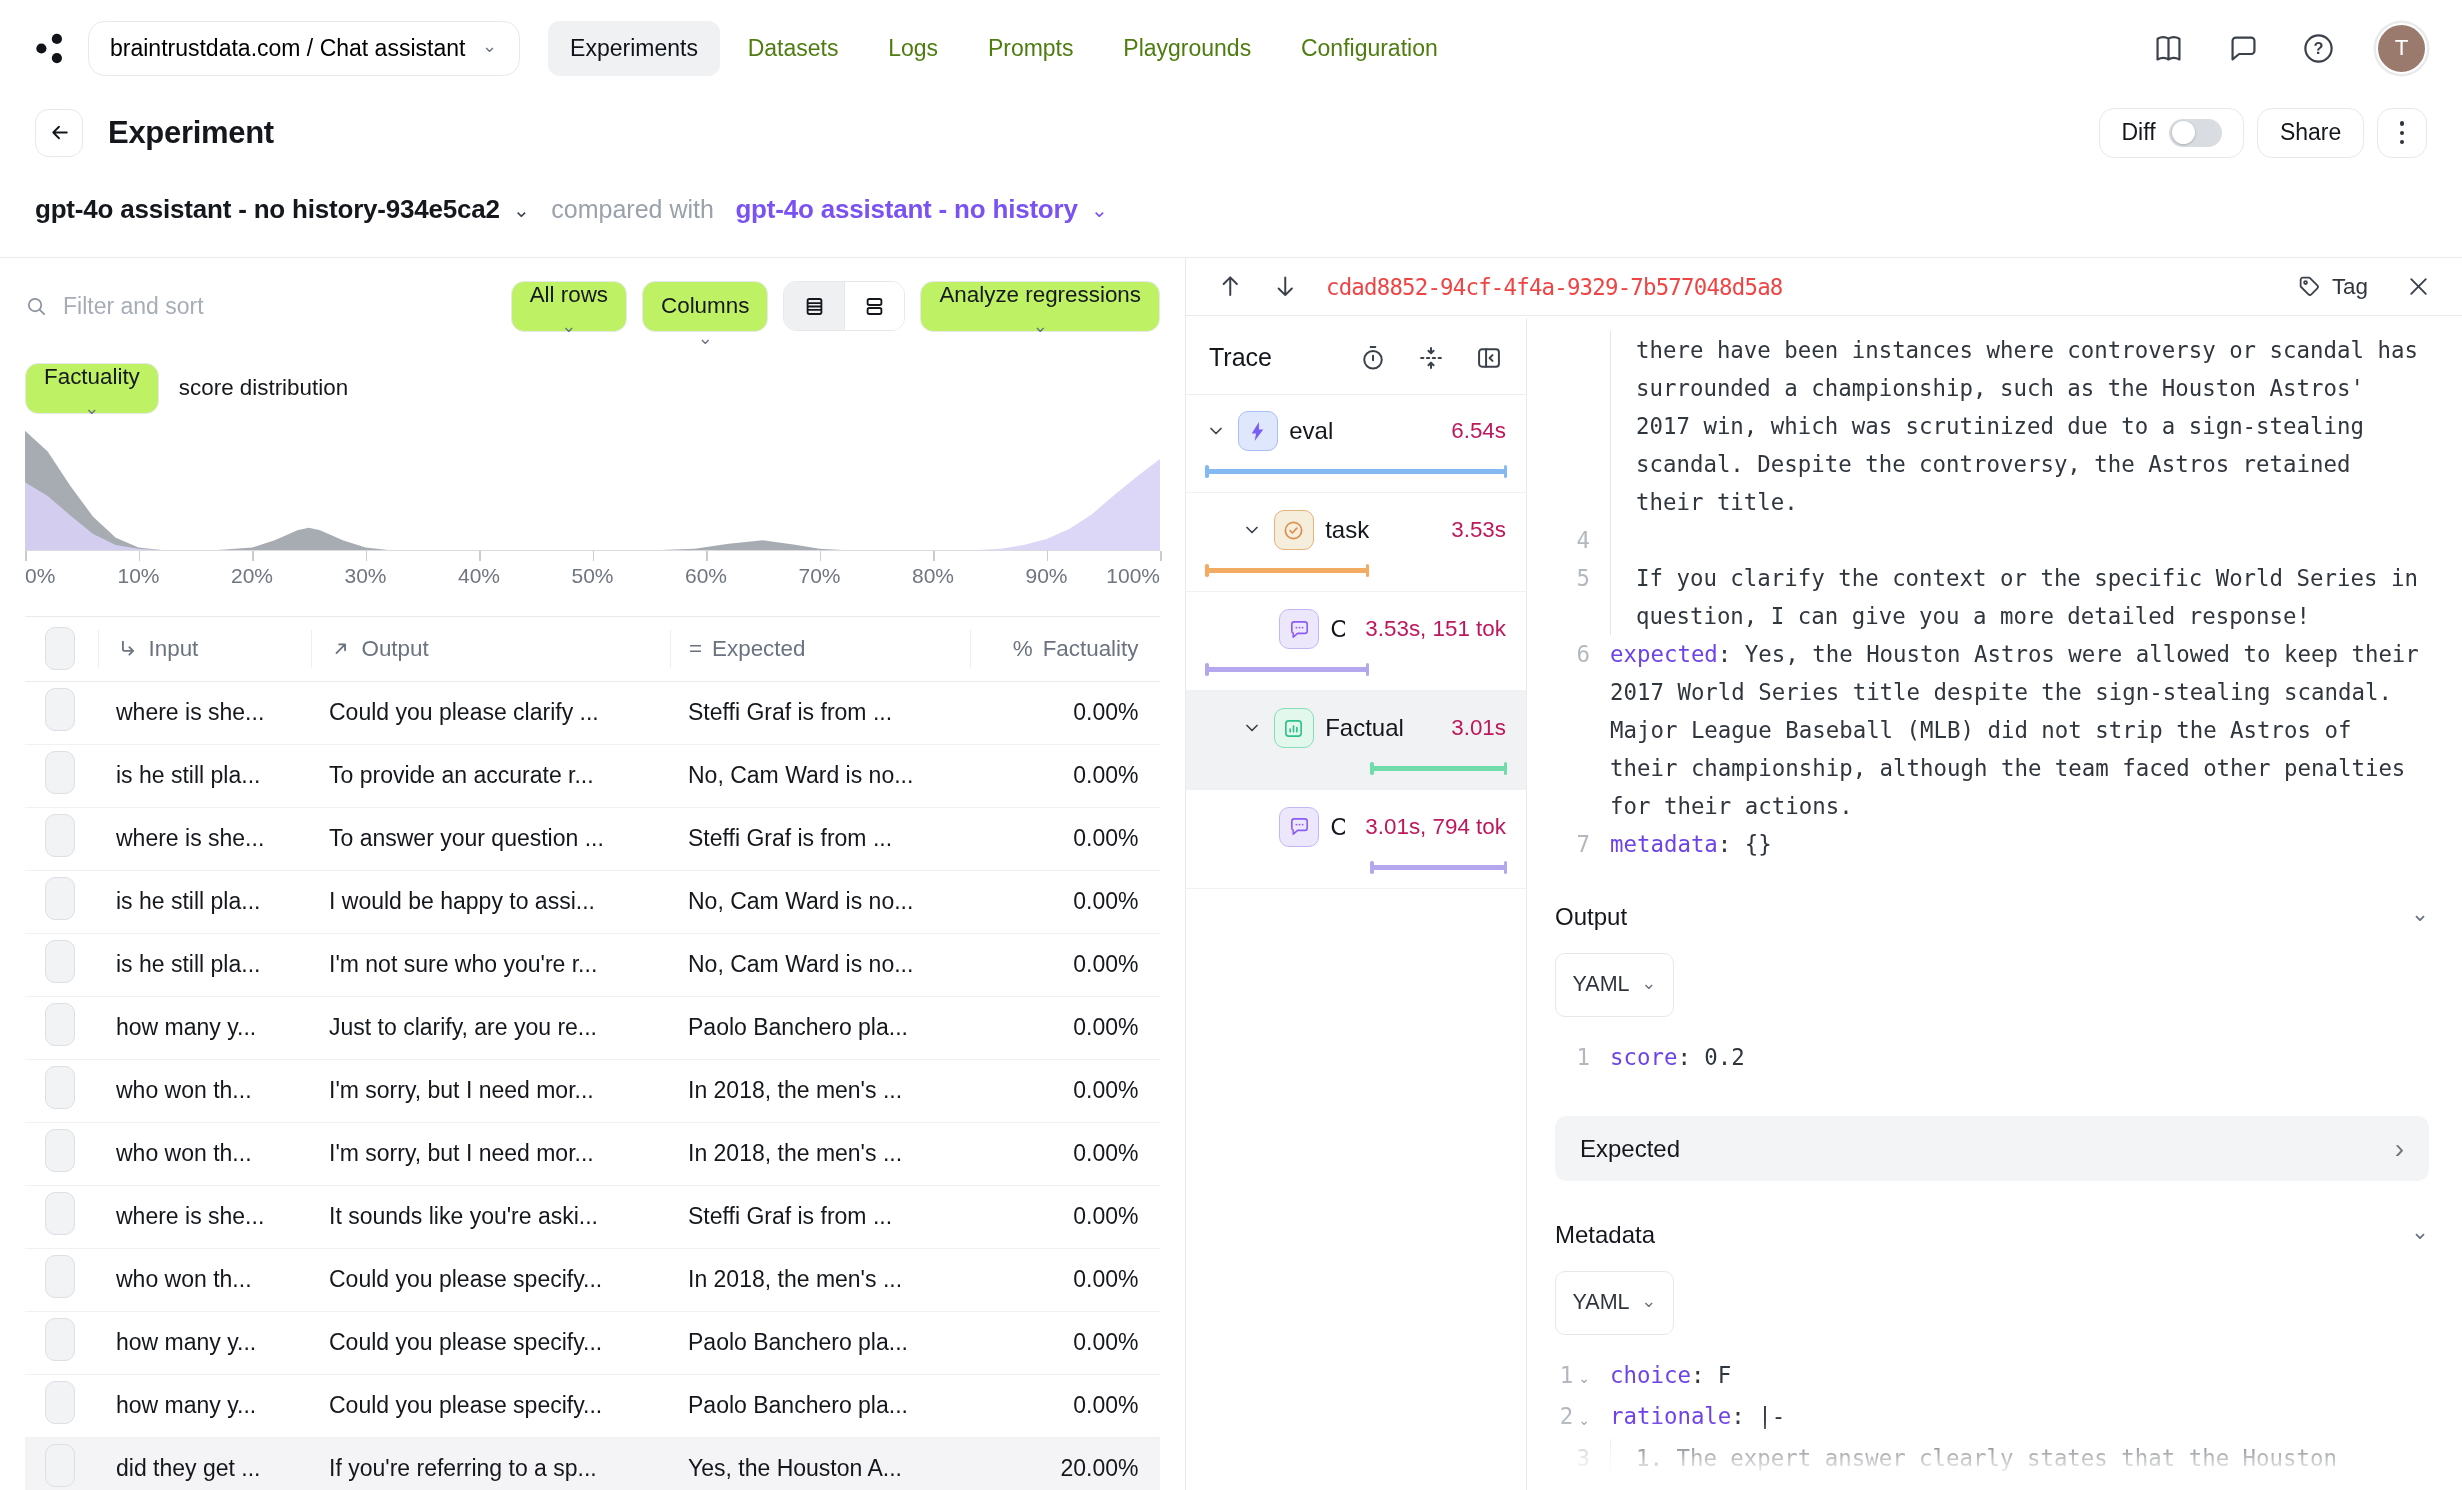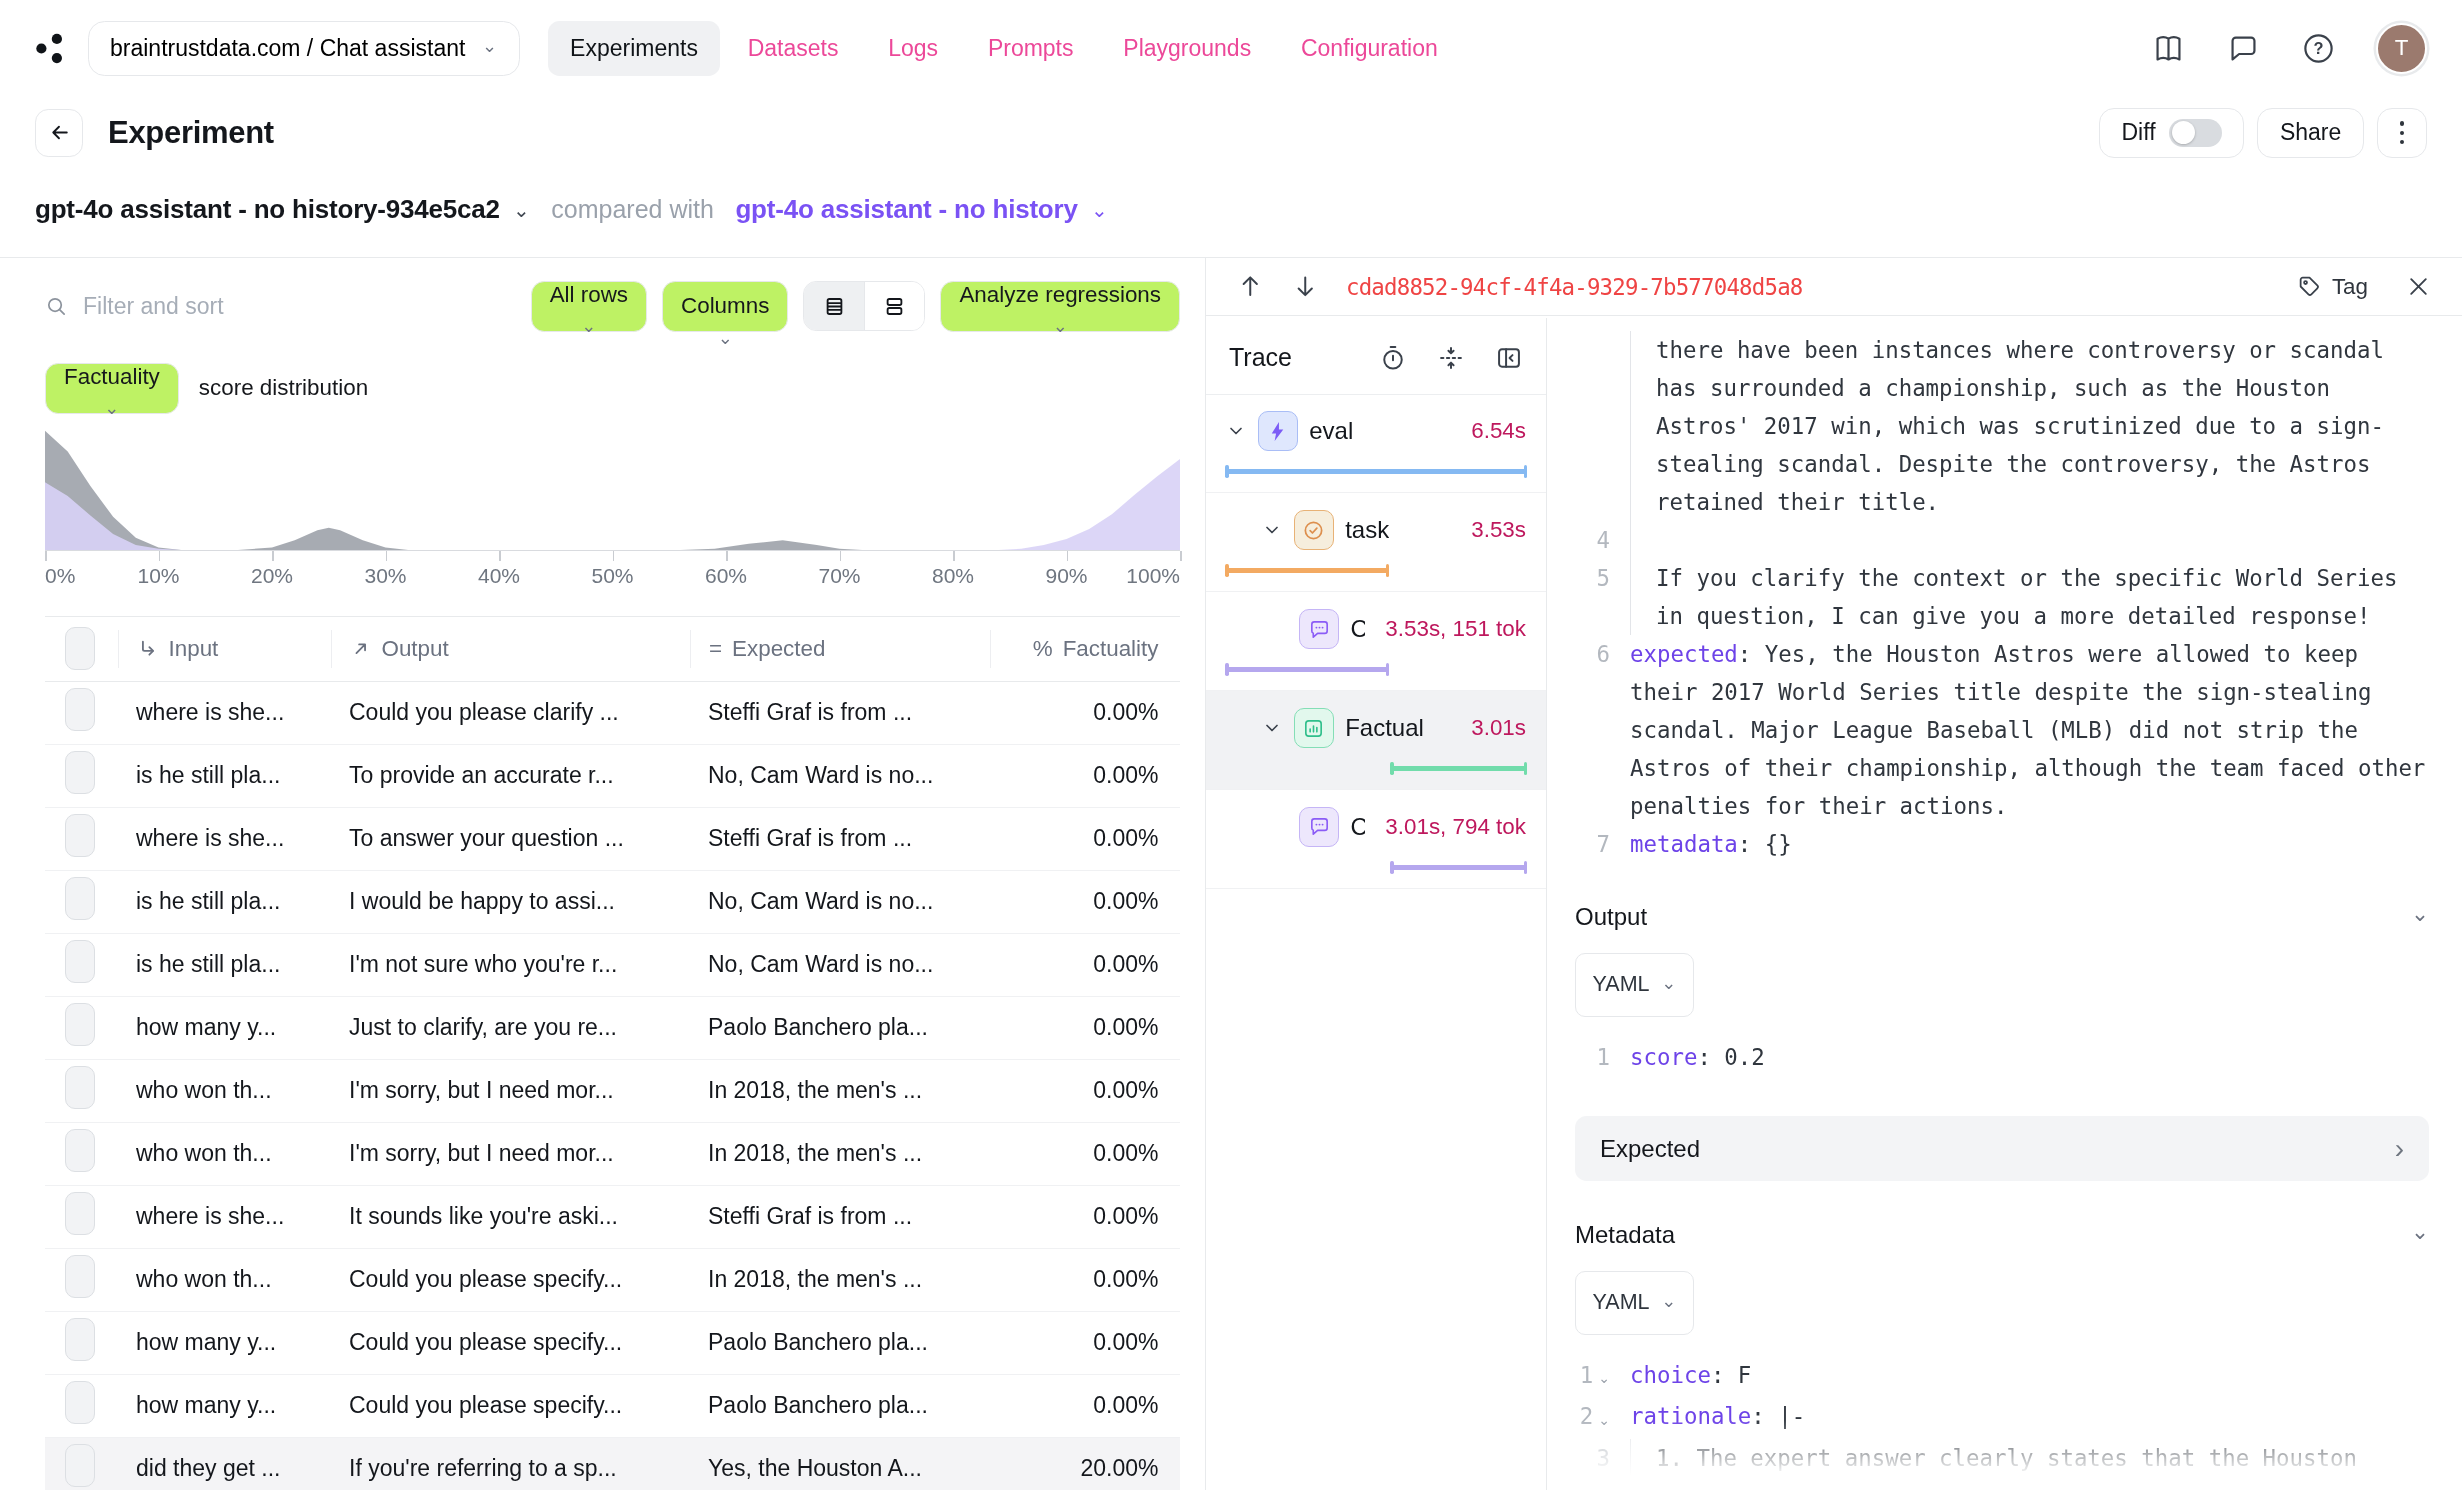--- a/index.html
+++ b/index.html
@@ -7,21 +7,21 @@
     font-family:"Liberation Sans", sans-serif; color:#14171c; }
   button { font-family:inherit; cursor:pointer; }
   svg { display:block; }
 
   
   .topnav { display:flex; align-items:center; gap:21.5px; height:96px; padding:0 35px; }
   .logo { flex:none; }
   .proj-pill { height:55px; padding:0 21.5px; border:1.7px solid #e6e8eb; border-radius:16.6px;
     font-size:23px; font-weight:500; display:flex; gap:16.6px; align-items:center; background:#fff; }
   .tabs { display:flex; gap:5px; margin-left:6.6px; }
-  .tab { padding:14px 22.4px; border-radius:11.6px; font-size:23px; color:#ec4899; background:transparent; border:none; }
+  .tab { padding:14px 22.4px; border-radius:11.6px; font-size:23px; color:#4d7c0f; background:transparent; border:none; }
   .tab.active { background:#f0f1f3; color:#101418; font-weight:500; }
   .nav-icons { display:flex; gap:40px; align-items:center; margin-left:auto; }
   .nav-ico { background:none; border:none; padding:0; }
   .avatar { width:51px; height:51px; border-radius:50%; background:#9b7a6e; color:#fff;
     font-size:22.4px; display:flex; align-items:center; justify-content:center;
     border:2.5px solid #fff; box-shadow:0 0 0 2.5px #e8eaec; font-weight:500; }
 
   
   .header-row { display:flex; align-items:center; gap:25px; padding:11.6px 35px 0; }
   .back-btn { width:48px; height:48px; border:1.7px solid #e6e8eb; border-radius:13.2px;
@@ -41,21 +41,21 @@
   .subheader { display:flex; align-items:center; gap:13.2px; padding:25px 35px 0; font-size:26px; height:79px; }
   .exp-name { font-weight:700; letter-spacing:-0.2px; }
   .cmp-label { color:#9aa1ab; font-size:25px; margin:0 8.3px; }
   .cmp-name { color:#7a52f4; font-weight:700; letter-spacing:-0.2px; }
   .chev { color:#6b7280; font-size:18px; line-height:1; transform:translateY(-1.7px); }
   .chev.dark { color:#3f4650; font-size:20px; }
   .chev.purple { color:#7a52f4; font-size:20px; }
 
   
   .main { position:absolute; top:257px; left:0; right:0; bottom:0; border-top:1.7px solid #e8eaec;
-    display:flex; overflow:hidden;padding-left:20px; }
+    display:flex; overflow:hidden; }
   .left-panel { width:1186px; flex:none; border-right:1.7px solid #e8eaec; padding:0 25px; overflow:hidden; }
 
   
   .toolbar { display:flex; align-items:center; gap:15px; margin-top:21.5px; height:53px; }
   .search { display:flex; align-items:center; gap:15px; flex:1; min-width:0; }
   .search input { border:none; outline:none; font-size:23px; color:#14171c; width:100%; font-family:inherit; }
   .search input::placeholder { color:#a6adb7; }
   .btn { height:51px; border:1.7px solid #e6e8eb; border-radius:13.2px; background:#bef264; padding:0 18px;
     display:inline-flex; align-items:center; gap:11.6px; font-size:22.4px; color:#16181c; font-weight:500;flex-direction:column; }
   .seg { display:flex; border:1.7px solid #e6e8eb; border-radius:13.2px; overflow:hidden; }

